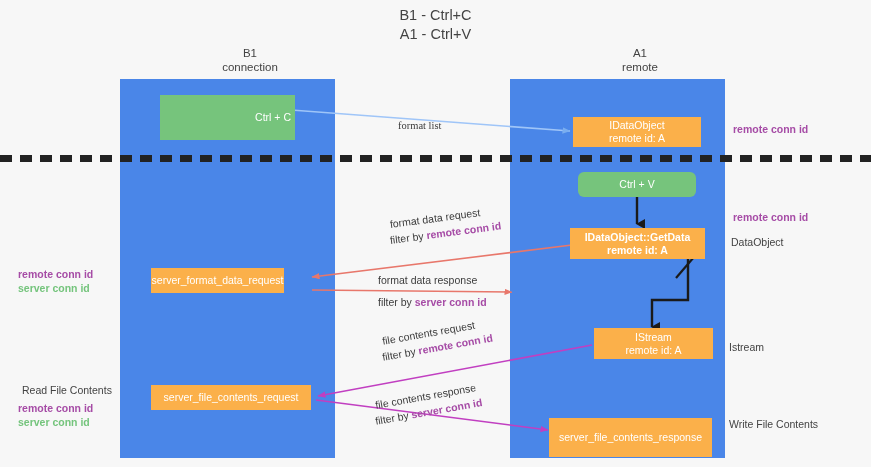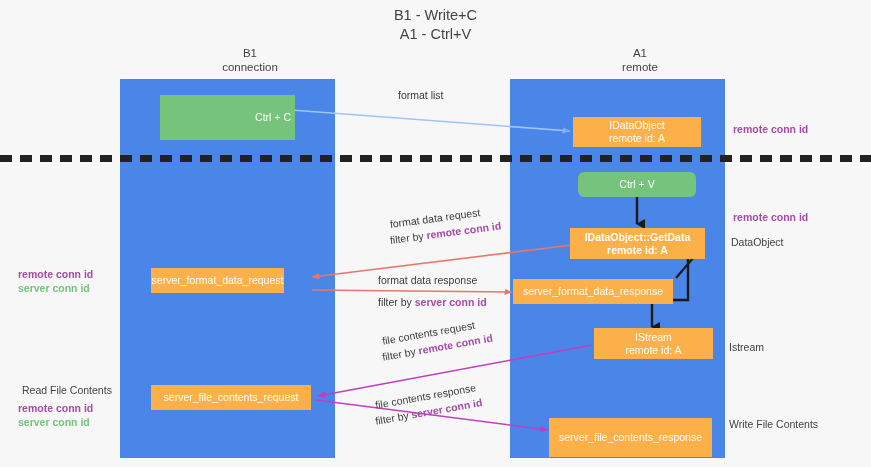--- a/index.html
+++ b/index.html
@@ -67,21 +67,21 @@
   }
   svg.overlay{position:absolute;left:0;top:0;width:871px;height:467px;
     pointer-events:none;overflow:visible;}
 </style>
 </head>
 <body>
 
 <div id="stage">
 
   <div class="abs" id="title">
-    <div>B1 - Write+C</div>
+    <div>B1 - Ctrl+C</div>
     <div>A1 - Ctrl+V</div>
   </div>
 
   <div class="abs col-head" id="head-b1">
     <div>B1</div>
     <div>connection</div>
   </div>
   <div class="abs col-head" id="head-a1">
     <div>A1</div>
     <div>remote</div>
@@ -140,38 +140,35 @@
 
   <div class="abs box orange" style="left:570px;top:228px;width:135px;height:31px;font-weight:bold;">
     <span>IDataObject::GetData</span>
     <span class="l2">remote id: A</span>
   </div>
 
   <div class="abs box orange" style="left:151px;top:268px;width:133px;height:25px;">
     <span>server_format_data_request</span>
   </div>
 
-  <div class="abs box orange" style="left:513px;top:279px;width:160px;height:25px;">
-    <span>server_format_data_response</span>
-  </div>
 
   <div class="abs box orange" style="left:594px;top:328px;width:119px;height:31px;">
     <span>IStream</span>
     <span class="l2">remote id: A</span>
   </div>
 
   <div class="abs box orange" style="left:151px;top:385px;width:160px;height:25px;">
     <span>server_file_contents_request</span>
   </div>
 
   <div class="abs box orange" style="left:549px;top:418px;width:163px;height:39px;">
     <span>server_file_contents_response</span>
   </div>
 
-  <div class="abs edge-lbl" style="left:398px;top:88px;">format list</div>
+  <div class="abs edge-lbl" style="left:398px;top:119px;font-family:Liberation Serif, serif;">format list</div>
 
   <div class="abs" style="left:389px;top:217px;">
     <div class="edge-lbl rot-up">format data request</div>
     <div class="edge-lbl rot-up" style="margin-top:2px;">
       <span>filter by</span>
       <span class="kw-remote">remote conn id</span>
     </div>
   </div>
 
   <div class="abs" style="left:378px;top:273px;">

